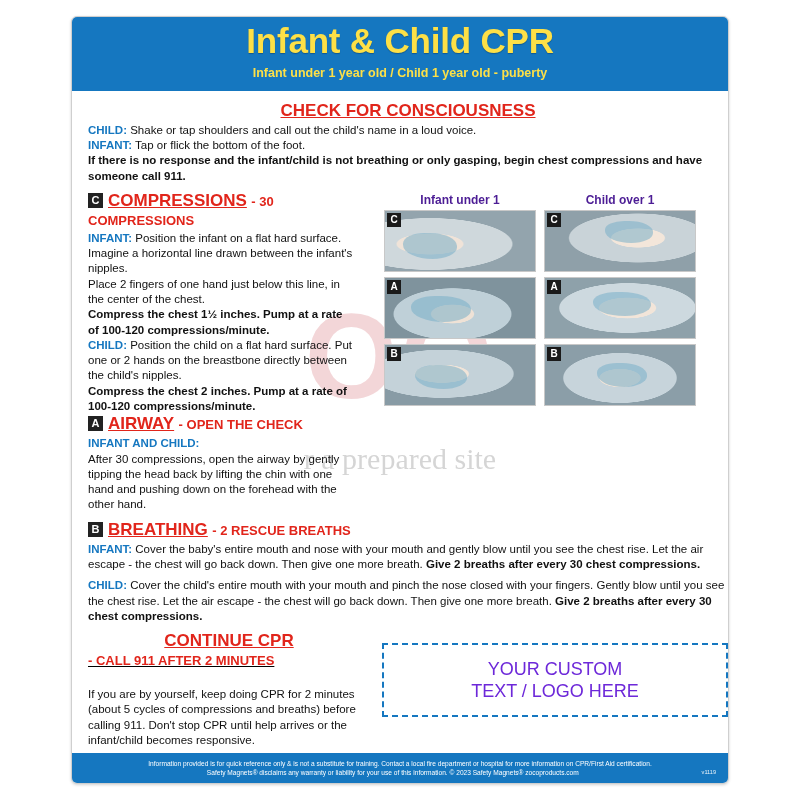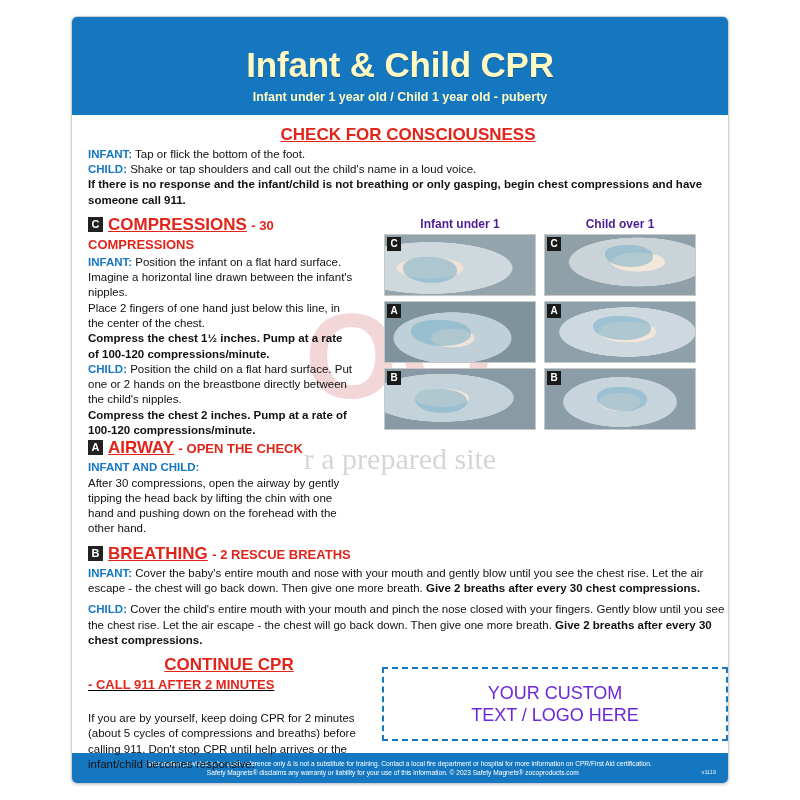--- a/index.html
+++ b/index.html
@@ -21,23 +21,23 @@
     background: #ffffff;
     border: 1px solid #cfcfcf;
     border-radius: 6px;
     box-shadow: 0 1px 3px rgba(0,0,0,0.18);
     overflow: hidden;
   }
 
   
   .header {
     background: #1577c0;
-    padding: 30px 10px 11px 10px;
+    padding: 6px 10px 11px 10px;
     text-align: center;
-    color: #fef9c3;
+    color: #fde047;
   }
   .header h1 {
     font-size: 35px;
     font-weight: bold;
     letter-spacing: -0.2px;
     line-height: 1.05;
     text-shadow: 0 1px 1px rgba(0,0,0,0.25);
   }
   .header .sub {
     font-size: 12.5px;
@@ -198,24 +198,24 @@
       <div class="wtext">r a prepared site</div>
     </div>
 
     <div class="body">
 
       <div class="sec">
         <div class="sec-head" style="text-align:center">
           <span class="sec-title">CHECK FOR CONSCIOUSNESS</span>
         </div>
         <div class="line">
+          <span class="lbl">CHILD:</span><span> Shake or tap shoulders and call out the child's name in a loud voice.</span>
+        </div>
+        <div class="line">
           <span class="lbl">INFANT:</span><span> Tap or flick the bottom of the foot.</span>
-        </div>
-        <div class="line">
-          <span class="lbl">CHILD:</span><span> Shake or tap shoulders and call out the child's name in a loud voice.</span>
         </div>
         <div class="line bold">If there is no response and the infant/child is not breathing or only gasping, begin chest compressions and have someone call 911.</div>
       </div>
 
       <div class="cols">
         <div class="col-left">
           <div class="sec-head">
             <span class="badge">C</span><span class="sec-title">COMPRESSIONS</span> <span class="sec-title-sm">- 30 COMPRESSIONS</span>
           </div>
           <div class="line">

